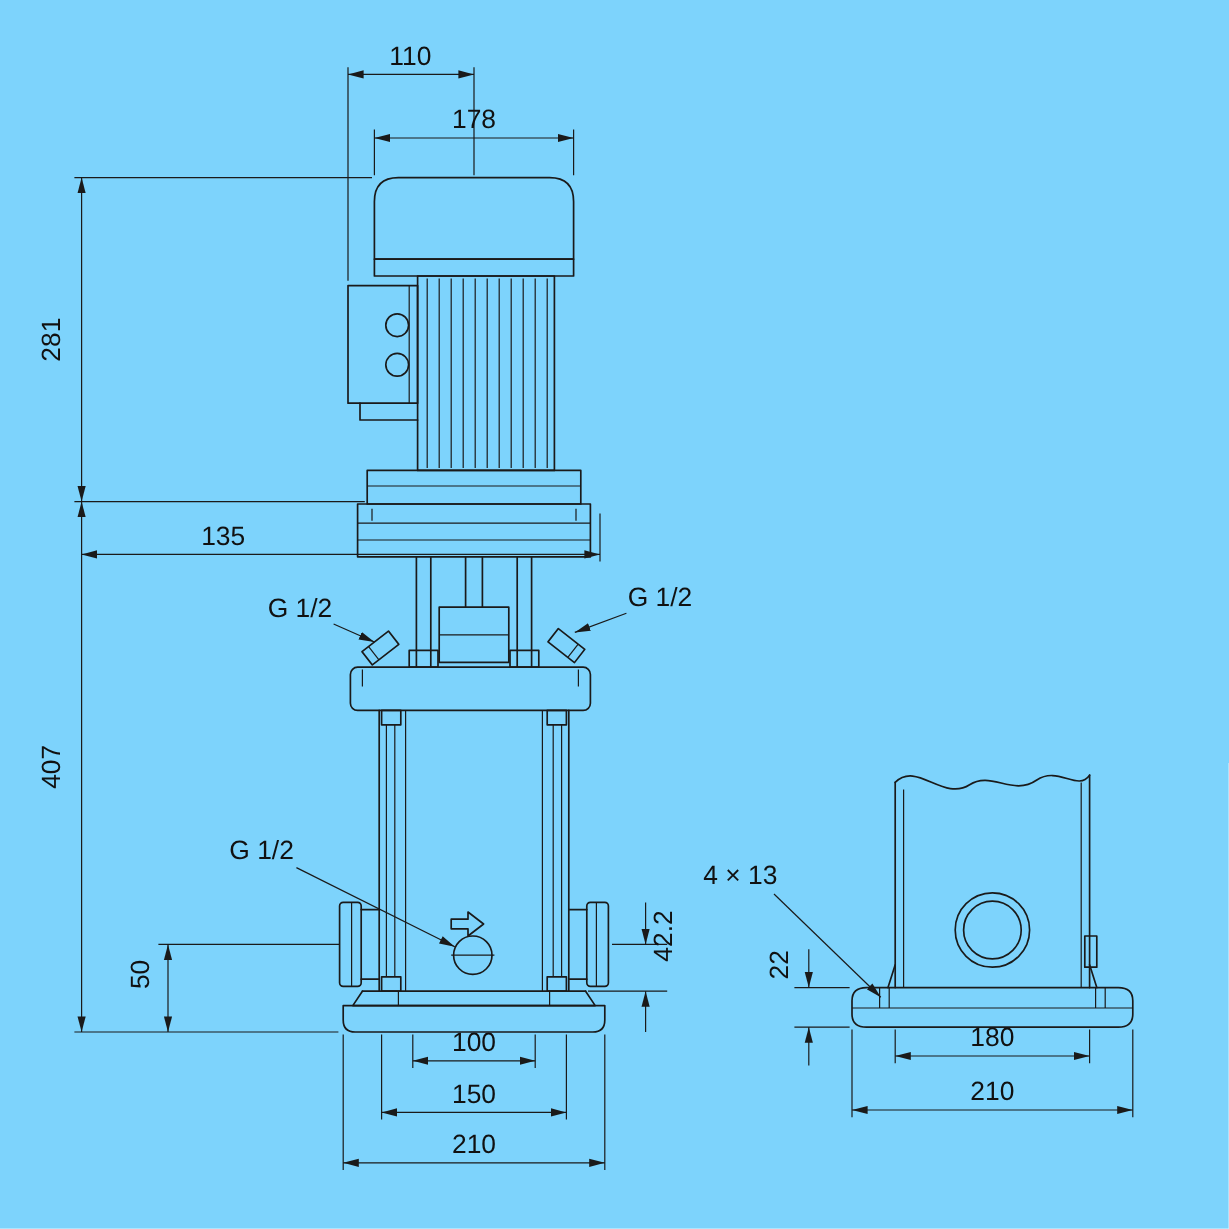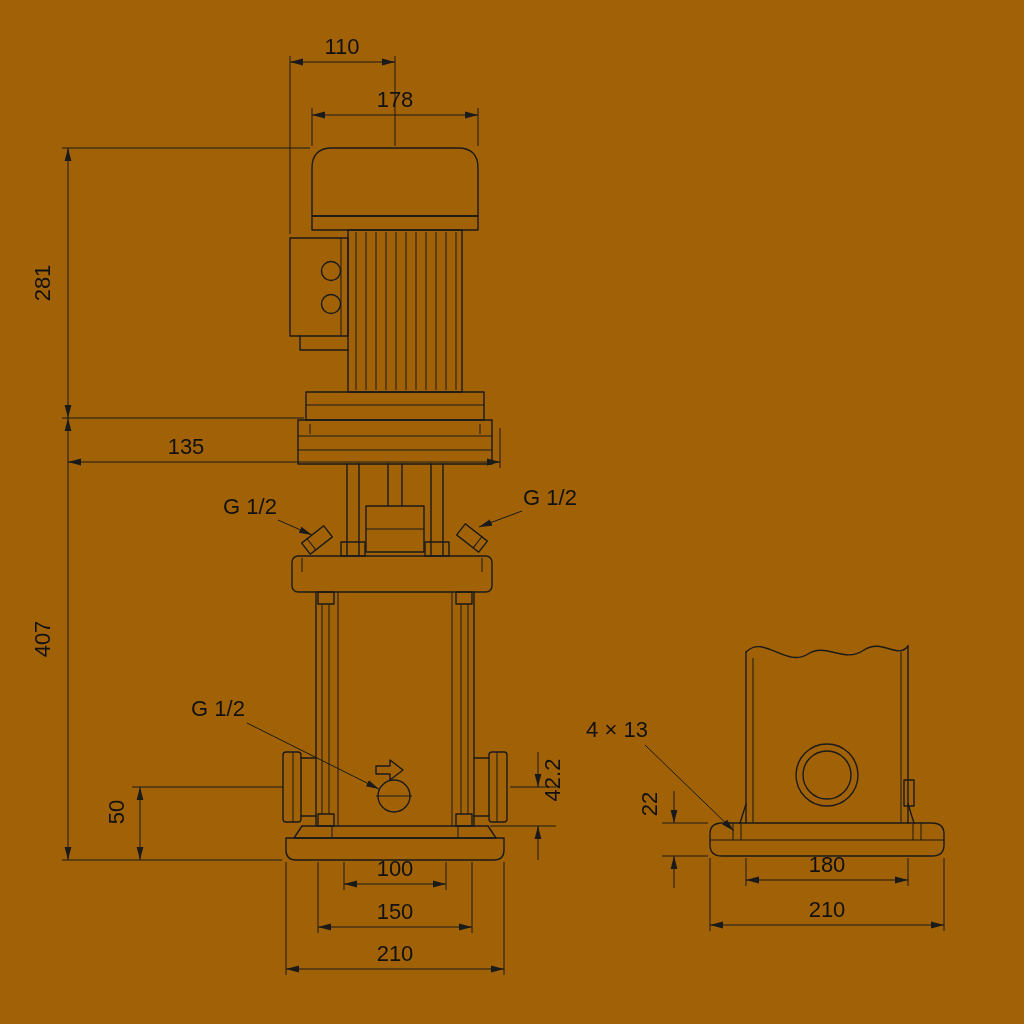--- a/index.html
+++ b/index.html
@@ -1,16 +1,16 @@
 <!DOCTYPE html>
 <html><head>
 <meta charset="utf-8">
 <style>
   html,body{margin:0;padding:0;background:#ffffff;}
-  .page{width:1024px;height:1024px;background:#a16207;position:relative;overflow:hidden;}
+  .page{width:1024px;height:1024px;background:#7dd3fc;position:relative;overflow:hidden;}
   svg{display:block;}
   .ln{stroke:#1a1a1a;stroke-width:1.4;fill:none;stroke-linejoin:round;stroke-linecap:round;}
   .thin{stroke:#1a1a1a;stroke-width:1;fill:none;}
   .dim{stroke:#1a1a1a;stroke-width:1;fill:none;marker-start:url(#arr);marker-end:url(#arr);}
   .dimend{stroke:#1a1a1a;stroke-width:1;fill:none;marker-end:url(#arr);}
   .lead{stroke:#1a1a1a;stroke-width:1;fill:none;marker-end:url(#arr);}
   text{font-family:"Liberation Sans",sans-serif;font-size:22px;fill:#111;}
   .mid{text-anchor:middle;}
 </style>
 </head>

